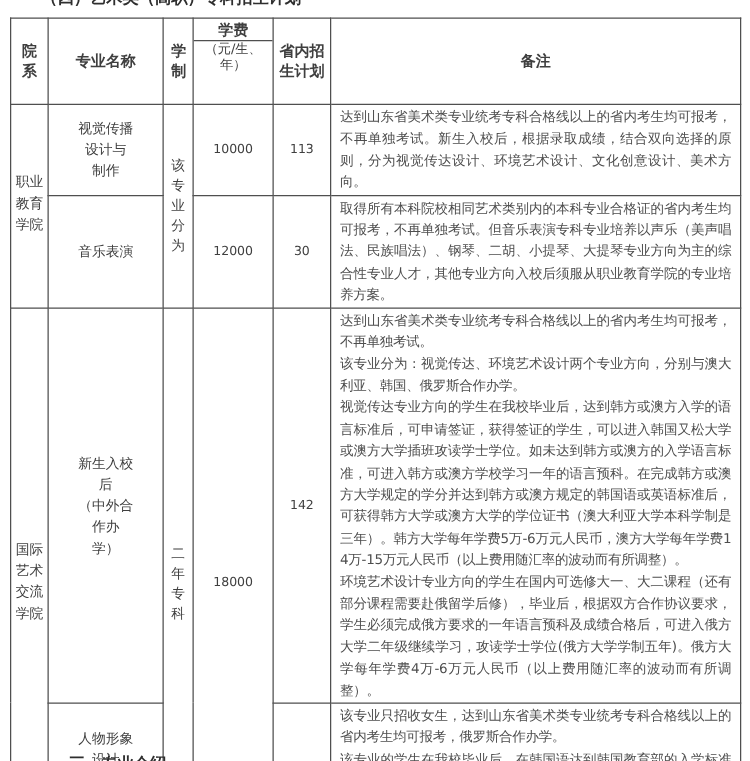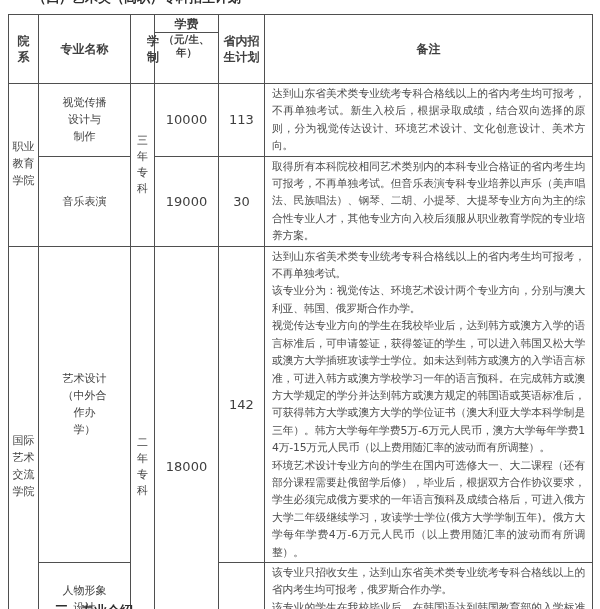--- a/index.html
+++ b/index.html
@@ -31,33 +31,33 @@
   .enroll col.c-fee{width:64px;}
   .enroll col.c-quota{width:46px;}
   .enroll col.c-remarks{width:328px;}
 
   .enroll th,.enroll td{border:1px solid var(--border);vertical-align:middle;
     text-align:center;font-size:11px;color:var(--text);}
 
   .enroll thead th{height:44px;font-weight:bold;font-size:12px;
     line-height:16px;word-break:break-all;}
   th.th-dept{padding:0 8px;}
-  th.th-dur{padding:0 16px;}
+  th.th-dur{padding:0 6px;}
   th.th-quota{padding:18px 4px;}
   th.th-fee{padding:0;vertical-align:top;}
   .fee-title{height:18px;line-height:18px;border-bottom:1px solid var(--border);
     font-weight:bold;font-size:12px;}
-  .fee-unit{height:25px;line-height:12.5px;font-weight:bold;font-size:10.5px;
+  .fee-unit{height:25px;line-height:12.5px;font-weight:normal;font-size:10.5px;
     word-break:break-all;padding:0 3px;}
 
   td.vert{padding:0 6px;word-break:break-all;line-height:17px;font-size:11px;}
   td.dept-cell{padding:3px 3px;line-height:17px;font-family:Liberation Mono, monospace;}
   td.dur-cell{padding:0 6px;line-height:16px;}
   td.major-cell{padding:2px 20px;line-height:17px;white-space:pre-line;word-break:break-all;}
-  td.num-cell{font-size:13px;}
+  td.num-cell{font-size:10px;}
   td.num-tight{font-size:10.5px;white-space:nowrap;overflow:hidden;}
 
   td.remarks-cell{text-align:left;vertical-align:middle;padding:1px 7px;}
   td.remarks-cell p{font-size:10.8px;line-height:17.4px;letter-spacing:-0.2px;
     color:var(--remark);text-align:justify;word-break:break-all;margin:0;}
 </style>
 </head>
 <body>
 
 <div class="page">
@@ -86,38 +86,38 @@
         </th>
         <th class="th-quota">省内招生计划</th>
         <th>备注</th>
       </tr>
     </thead>
     <tbody>
       <tr style="height:52px;">
         <td class="vert dept-cell" rowspan="2">职业教育学院</td>
         <td class="major-cell">视觉传播设计与
 制作</td>
-        <td class="vert dur-cell" rowspan="2">三年专科</td>
+        <td class="vert dur-cell" rowspan="2">该专业分为</td>
         <td class="num-cell">10000</td>
         <td class="num-cell">113</td>
         <td class="remarks-cell">
           <p>达到山东省美术类专业统考专科合格线以上的省内考生均可报考，不再单独考试。新生入校后，根据录取成绩，结合双向选择的原则，分为视觉传达设计、环境艺术设计、文化创意设计、美术方向。</p>
         </td>
       </tr>
       <tr style="height:72px;">
         <td class="major-cell">音乐表演</td>
-        <td class="num-cell">19000</td>
+        <td class="num-cell">12000</td>
         <td class="num-cell">30</td>
         <td class="remarks-cell">
           <p>取得所有本科院校相同艺术类别内的本科专业合格证的省内考生均可报考，不再单独考试。但音乐表演专科专业培养以声乐（美声唱法、民族唱法）、钢琴、二胡、小提琴、大提琴专业方向为主的综合性专业人才，其他专业方向入校后须服从职业教育学院的专业培养方案。</p>
         </td>
       </tr>
       <tr style="height:297px;">
         <td class="vert dept-cell" rowspan="2">国际艺术交流学院</td>
-        <td class="major-cell">艺术设计
+        <td class="major-cell">新生入校后
 （中外合作办
 学）</td>
         <td class="vert dur-cell" rowspan="2">二年专科</td>
         <td class="num-cell" rowspan="2">18000</td>
         <td class="num-cell">142</td>
         <td class="remarks-cell">
           <p>达到山东省美术类专业统考专科合格线以上的省内考生均可报考，不再单独考试。</p>
           <p>该专业分为：视觉传达、环境艺术设计两个专业方向，分别与澳大利亚、韩国、俄罗斯合作办学。</p>
           <p>视觉传达专业方向的学生在我校毕业后，达到韩方或澳方入学的语言标准后，可申请签证，获得签证的学生，可以进入韩国又松大学或澳方大学插班攻读学士学位。如未达到韩方或澳方的入学语言标准，可进入韩方或澳方学校学习一年的语言预科。在完成韩方或澳方大学规定的学分并达到韩方或澳方规定的韩国语或英语标准后，可获得韩方大学或澳方大学的学位证书（澳大利亚大学本科学制是三年）。韩方大学每年学费5万-6万元人民币，澳方大学每年学费14万-15万元人民币（以上费用随汇率的波动而有所调整）。</p>
           <p>环境艺术设计专业方向的学生在国内可选修大一、大二课程（还有部分课程需要赴俄留学后修），毕业后，根据双方合作协议要求，学生必须完成俄方要求的一年语言预科及成绩合格后，可进入俄方大学二年级继续学习，攻读学士学位(俄方大学学制五年)。俄方大学每年学费4万-6万元人民币（以上费用随汇率的波动而有所调整）。</p>

